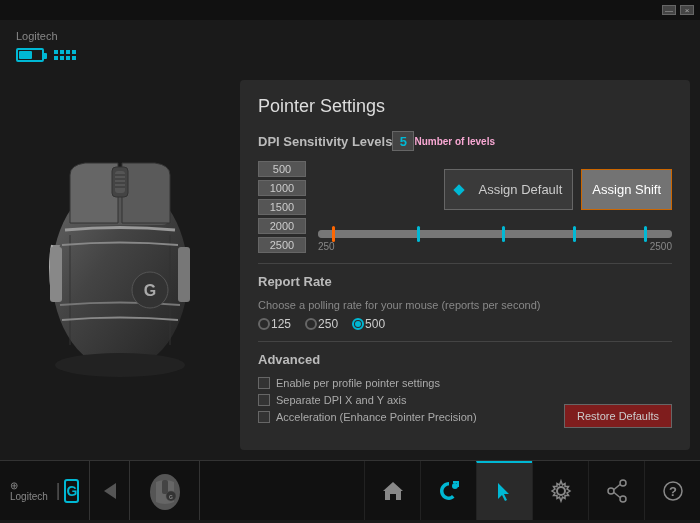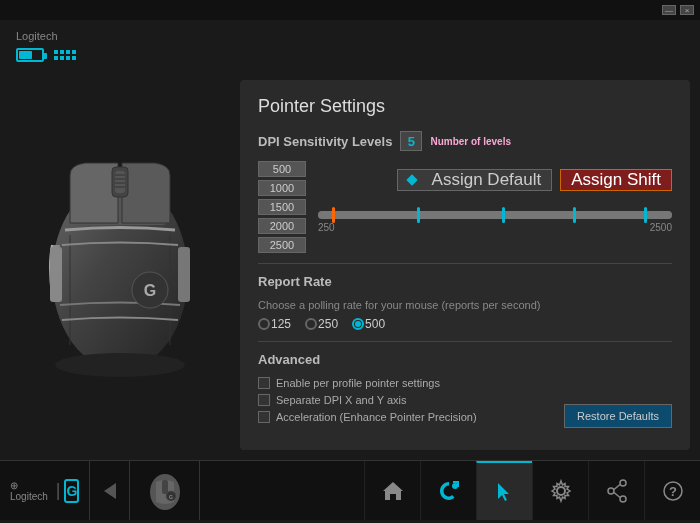--- a/index.html
+++ b/index.html
@@ -129,21 +129,20 @@
       font-weight: normal;
     }
 
     
     .section-label {
       font-size: 13px;
       color: #bbb;
       font-weight: bold;
       display: flex;
       align-items: center;
-      gap: 8px;
       margin-bottom: 10px;
       text-align: center;
     }
     .dpi-count-box {
       background: #444;
       border: 1px solid #666;
       color: #00b8d4;
       width: 22px;
       height: 20px;
       display: flex;
@@ -174,34 +173,34 @@
     .dpi-level-item {
       background: #555;
       border: 1px solid #666;
       color: #ccc;
       font-size: 11px;
       padding: 1px 6px;
       text-align: center;
       width: 48px;
     }
     .assign-btn {
-      padding: 0 10px;
-      font-size: 17px;
+      padding: 12px 10px;
+      font-size: 13px;
       border: 1px solid #666;
       cursor: pointer;
       display: flex;
       align-items: center;
       gap: 16px;
     }
     .assign-default-btn {
       background: #3a3a3a;
       color: #ccc;
     }
     .assign-shift-btn {
-      background: #7f1d1d;
+      background: #737373;
       color: #fff;
       border-color: #cc6600;
     }
     .diamond-icon {
       width: 8px;
       height: 8px;
       background: #00b8d4;
       transform: rotate(45deg);
       display: inline-block;
     }
@@ -312,21 +311,21 @@
     .checkbox-box {
       width: 12px;
       height: 12px;
       border: 1px solid #666;
       background: #333;
       display: flex;
       align-items: center;
       justify-content: center;
     }
     .restore-btn {
-      background: #0c4a6e;
+      background: #7f1d1d;
       border: 1px solid #666;
       color: #ccc;
       padding: 5px 12px;
       font-size: 11px;
       cursor: pointer;
       white-space: nowrap;
       align-self: flex-end;
     }
 
     

